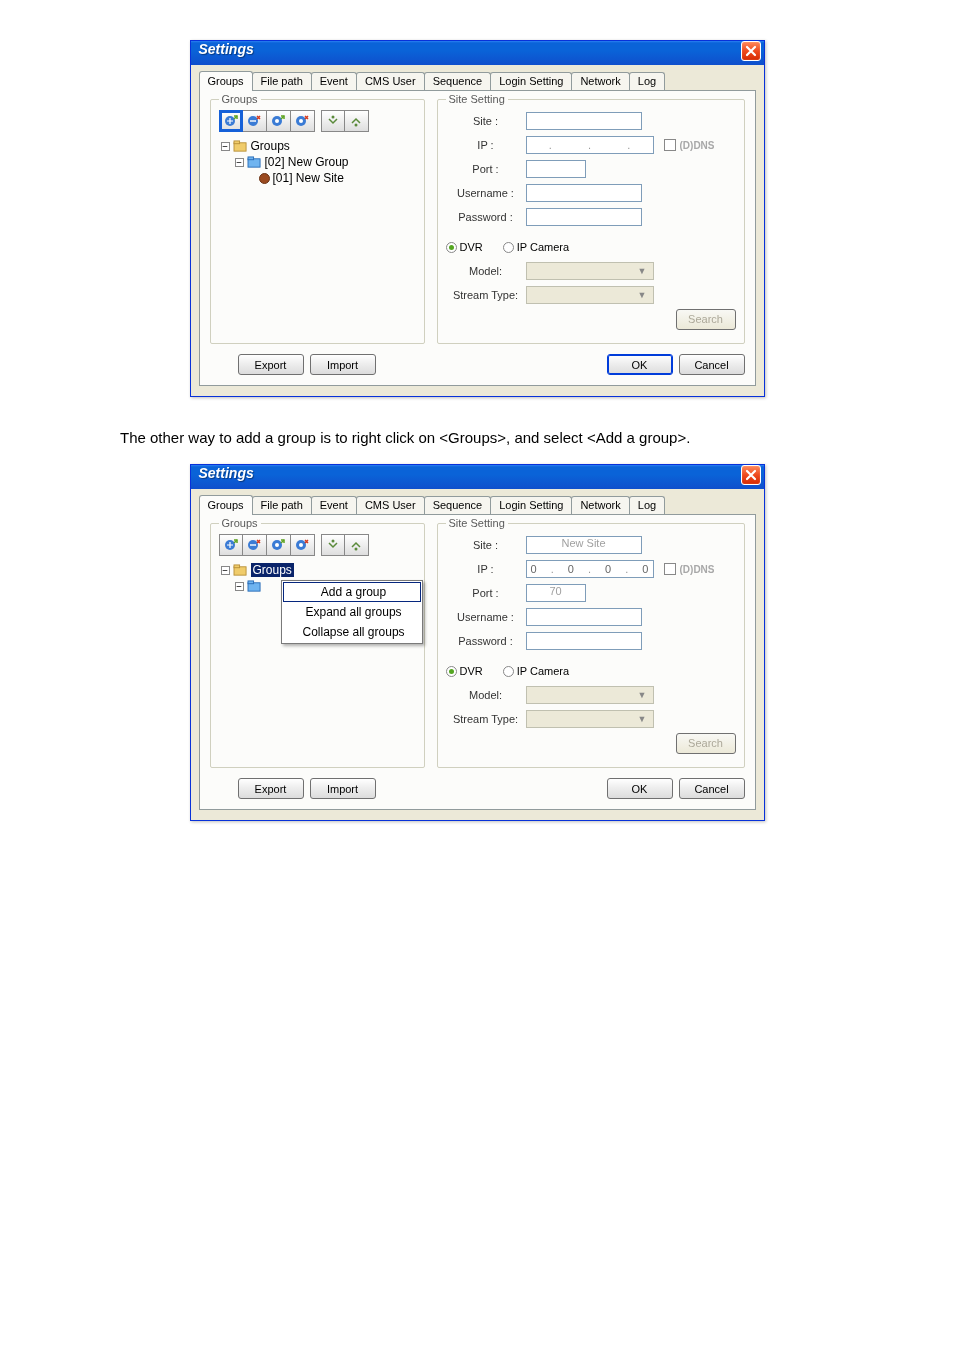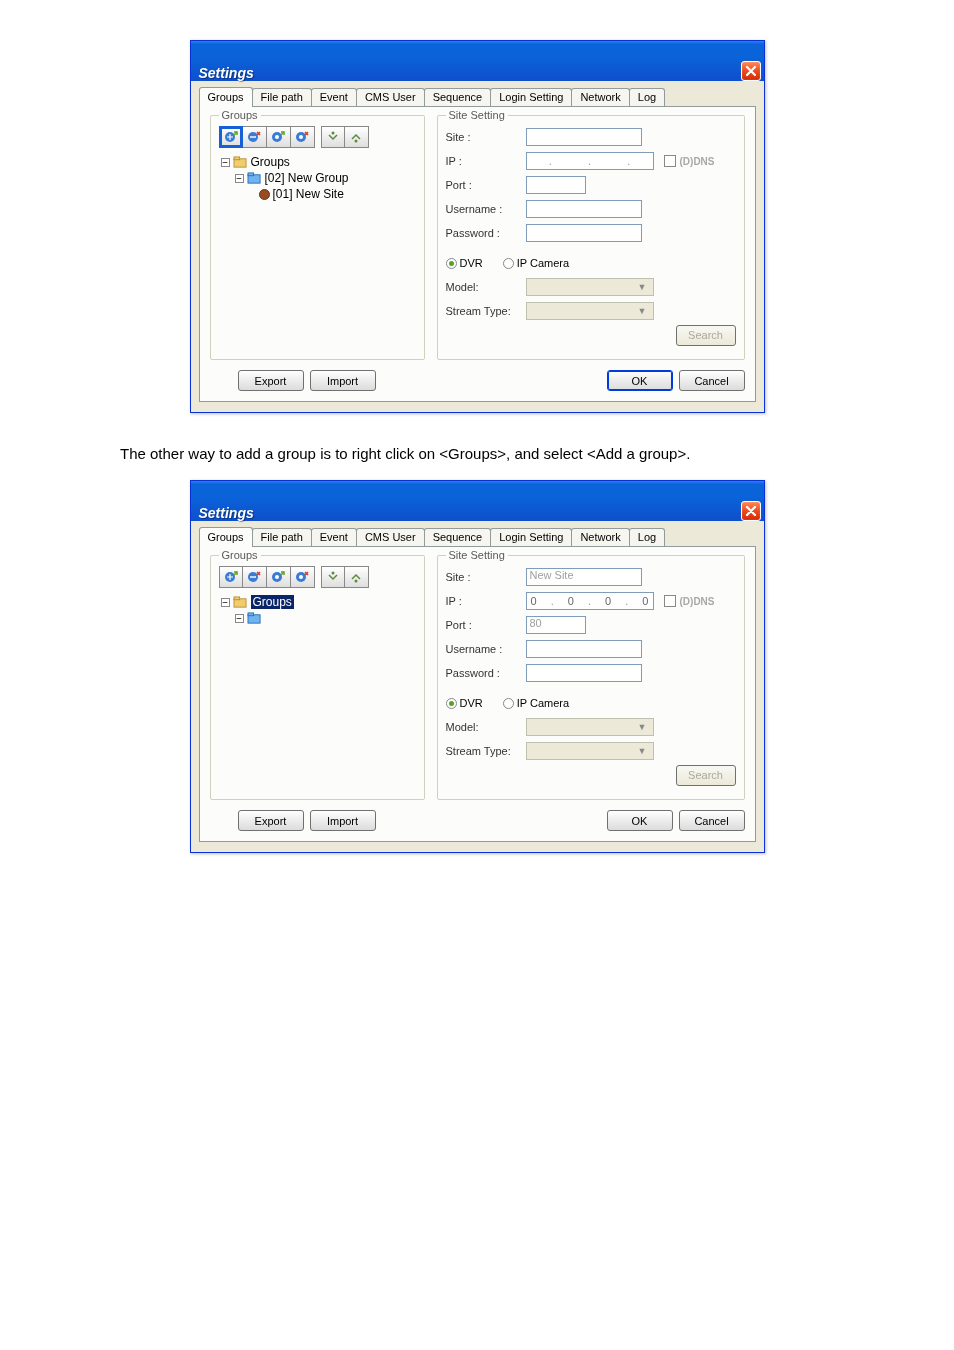--- a/index.html
+++ b/index.html
@@ -38,24 +38,24 @@
   
   .dialog {
     width: 575px;
     margin: 0 auto;
     border: 1px solid #0831d9;
     background: var(--panel-face);
     box-shadow: 1px 1px 3px rgba(0,0,0,.25);
   }
 
   .titlebar {
-    height: 40px;
+    height: 24px;
     background: linear-gradient(to bottom, #2a80f4 0%, #0a63d8 8%, #0a63d8 40%, #0f4fcc 100%);
     display: flex;
-    align-items: flex-end;
+    align-items: flex-start;
     justify-content: space-between;
     padding: 0 3px 0 8px;
     color: #fff;
   }
   .titlebar .title {
     font-family: "Trebuchet MS","Tahoma",sans-serif;
     font-size: 14px;
     font-weight: bold;
     font-style: italic;
     text-shadow: 1px 1px 1px rgba(0,0,0,.4);
@@ -65,20 +65,21 @@
     border: 1px solid #fff;
     border-radius: 3px;
     background: linear-gradient(to bottom, #ff8a5c, var(--xp-close-red) 50%, #d62b03);
     display: flex; align-items: center; justify-content: center;
     box-shadow: inset 0 0 1px rgba(255,255,255,.6);
   }
   .close-btn svg { width:12px; height:12px; }
 
   .client {
     padding: 6px 8px 10px 8px;
+    text-align: center;
   }
 
   
   .tabstrip {
     display: flex;
     align-items: flex-end;
     height: 19px;
     position: relative;
     z-index: 2;
   }
@@ -480,20 +481,25 @@
               <span class="ticon">
                 <svg viewBox="0 0 16 14">
                     <rect x="1" y="3" width="13" height="9" fill="#6fb4f0" stroke="#2a6db8"></rect>
                     <rect x="1" y="1" width="6" height="3" fill="#6fb4f0" stroke="#2a6db8"></rect>
                   </svg>
               </span>
               <span class="txt" style="visibility:hidden">[</span>
             </div>
           </div>
 
+          <div class="ctxmenu" style="top:56px;left:70px;">
+            <div class="mi hl">Add a group</div>
+            <div class="mi">Expand all groups</div>
+            <div class="mi">Collapse all groups</div>
+          </div>
         </div>
 
         <div class="grp" style="flex:1;height:245px;">
           <span class="legend">Site Setting</span>
           <div class="row">
               <span class="lbl">Site :</span>
             <div class="inp w1" style="color:#a0a0a0">New Site</div>
             </div>
           <div class="row">
               <span class="lbl">IP :</span>
@@ -505,21 +511,21 @@
               <span>0</span>
                 <span class="dot">.</span>
               <span>0</span>
             </div>
             <span style="width:10px"></span>
             <span class="chk"></span>
             <span class="chk-lbl">(D)DNS</span>
           </div>
           <div class="row">
               <span class="lbl">Port :</span>
-            <div class="inp" style="width:60px;color:#a0a0a0">80</div>
+            <div class="inp" style="width:60px;color:#a0a0a0">70</div>
             </div>
           <div class="row">
               <span class="lbl">Username :</span>
             <div class="inp w1"></div>
             </div>
           <div class="row">
               <span class="lbl">Password :</span>
             <div class="inp w1"></div>
             </div>
           <div class="row" style="margin-top:8px;">

